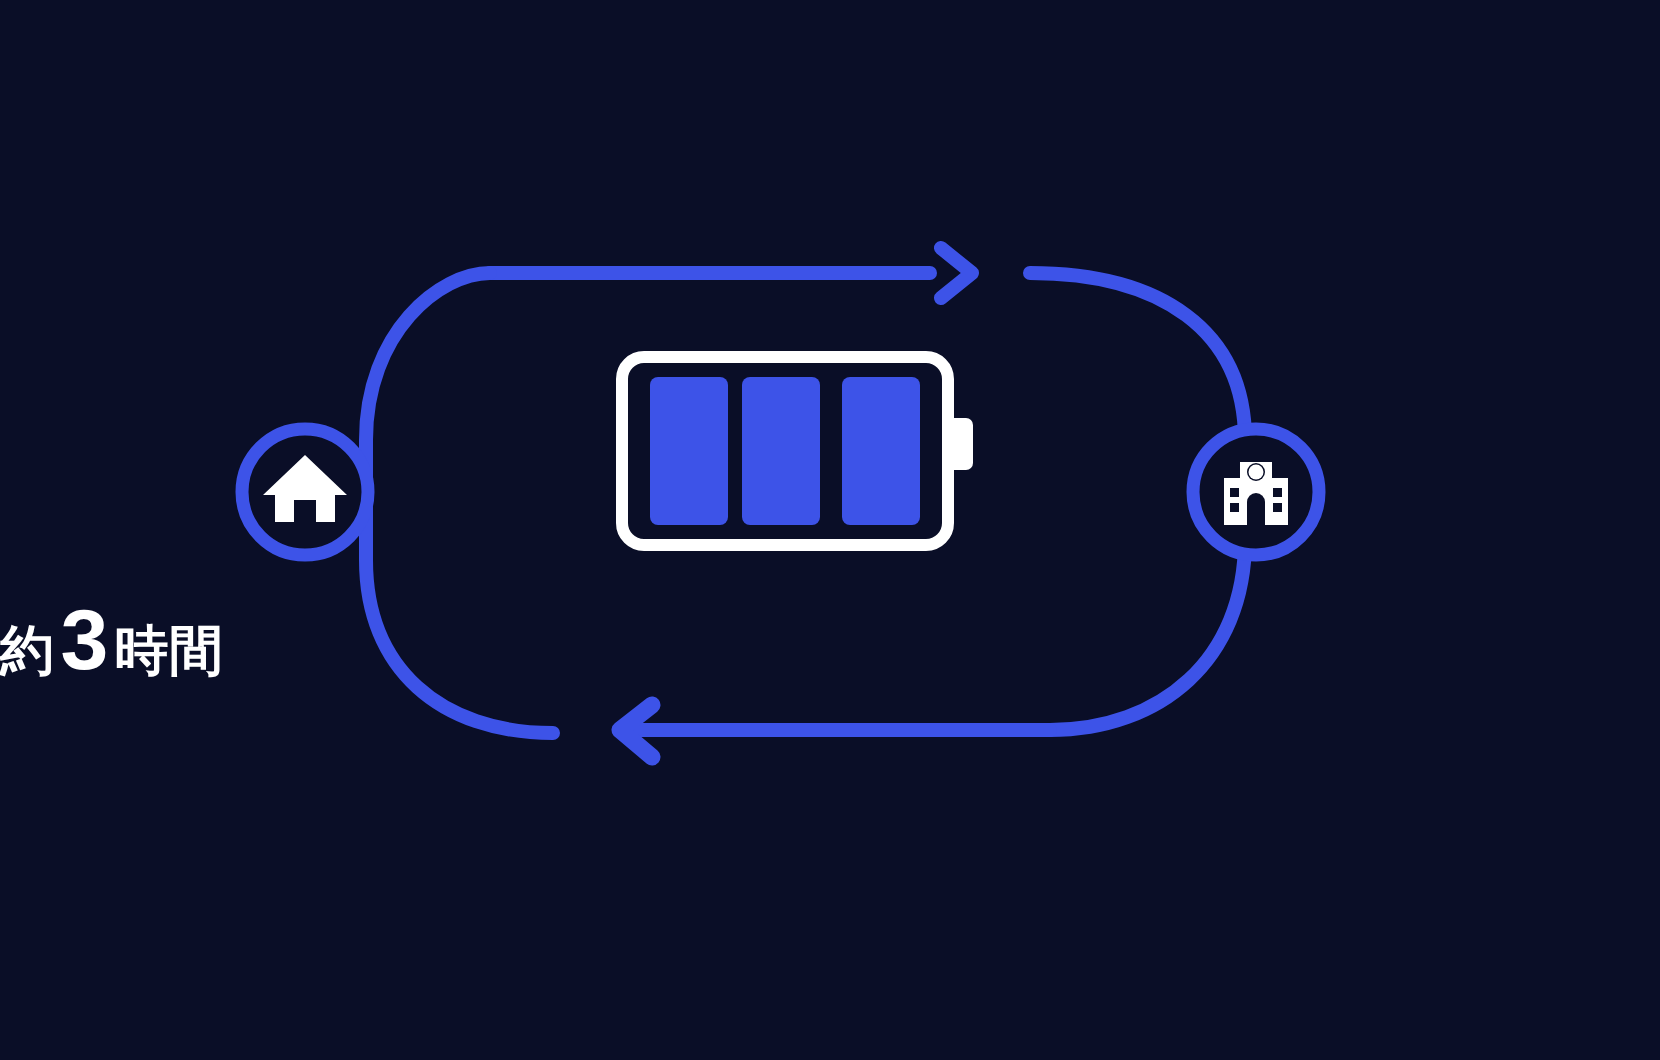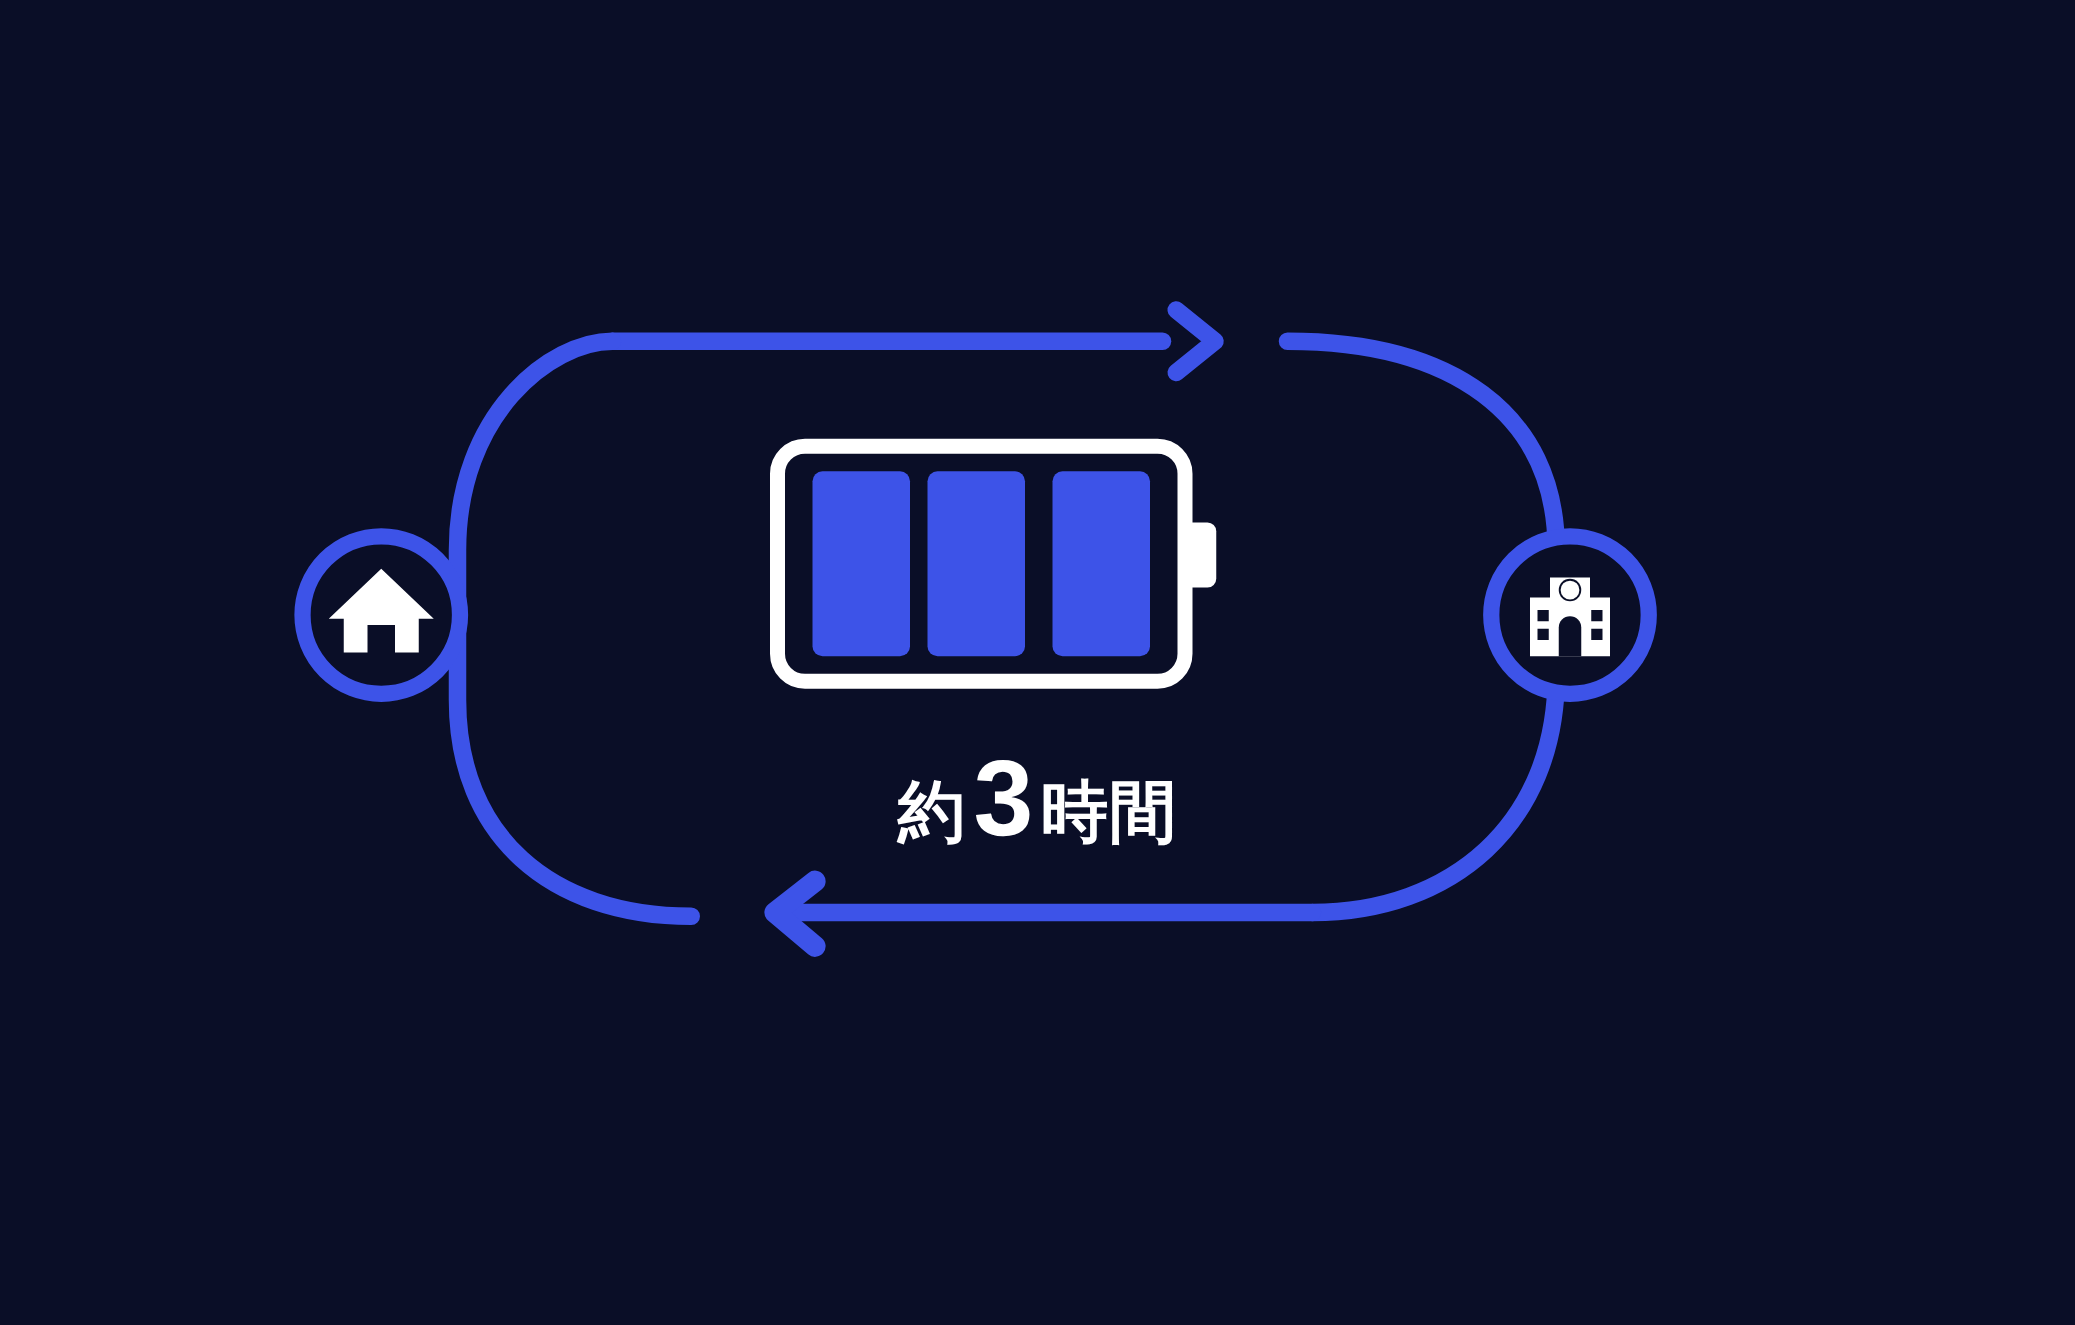--- a/index.html
+++ b/index.html
@@ -25,21 +25,21 @@
     inset: 0;
     width: 1660px;
     height: 1060px;
     display: block;
   }
   .duration-label {
     position: absolute;
     left: 0;
     right: 0;
     top: 596px;
-    text-align: center;
+    text-align: left;
     color: #ffffff;
     line-height: 1;
     white-space: nowrap;
     user-select: none;
   }
   .duration-label .dur-prefix,
   .duration-label .dur-unit {
     font-size: 54px;
     font-weight: 700;
     letter-spacing: 0.01em;

